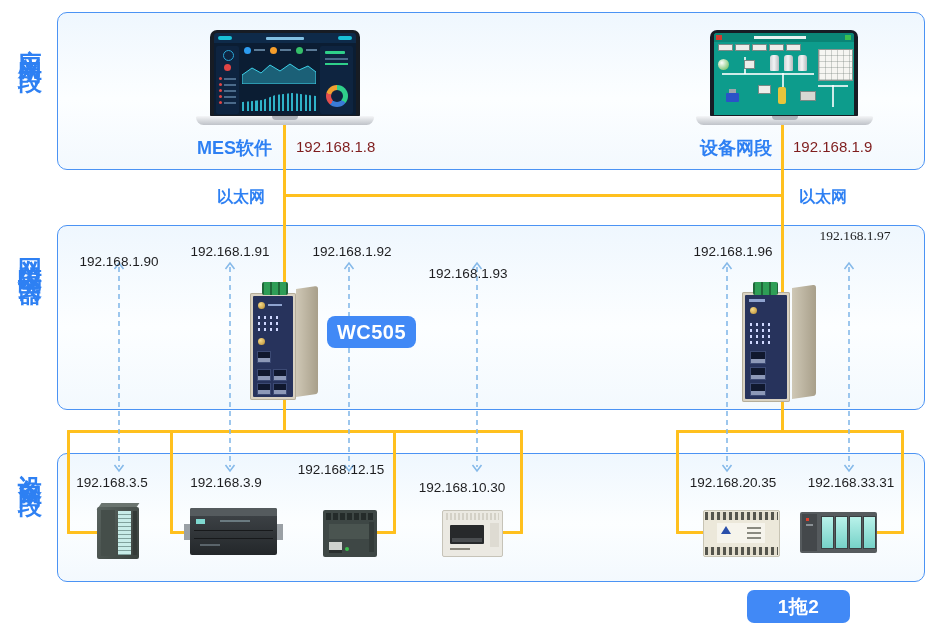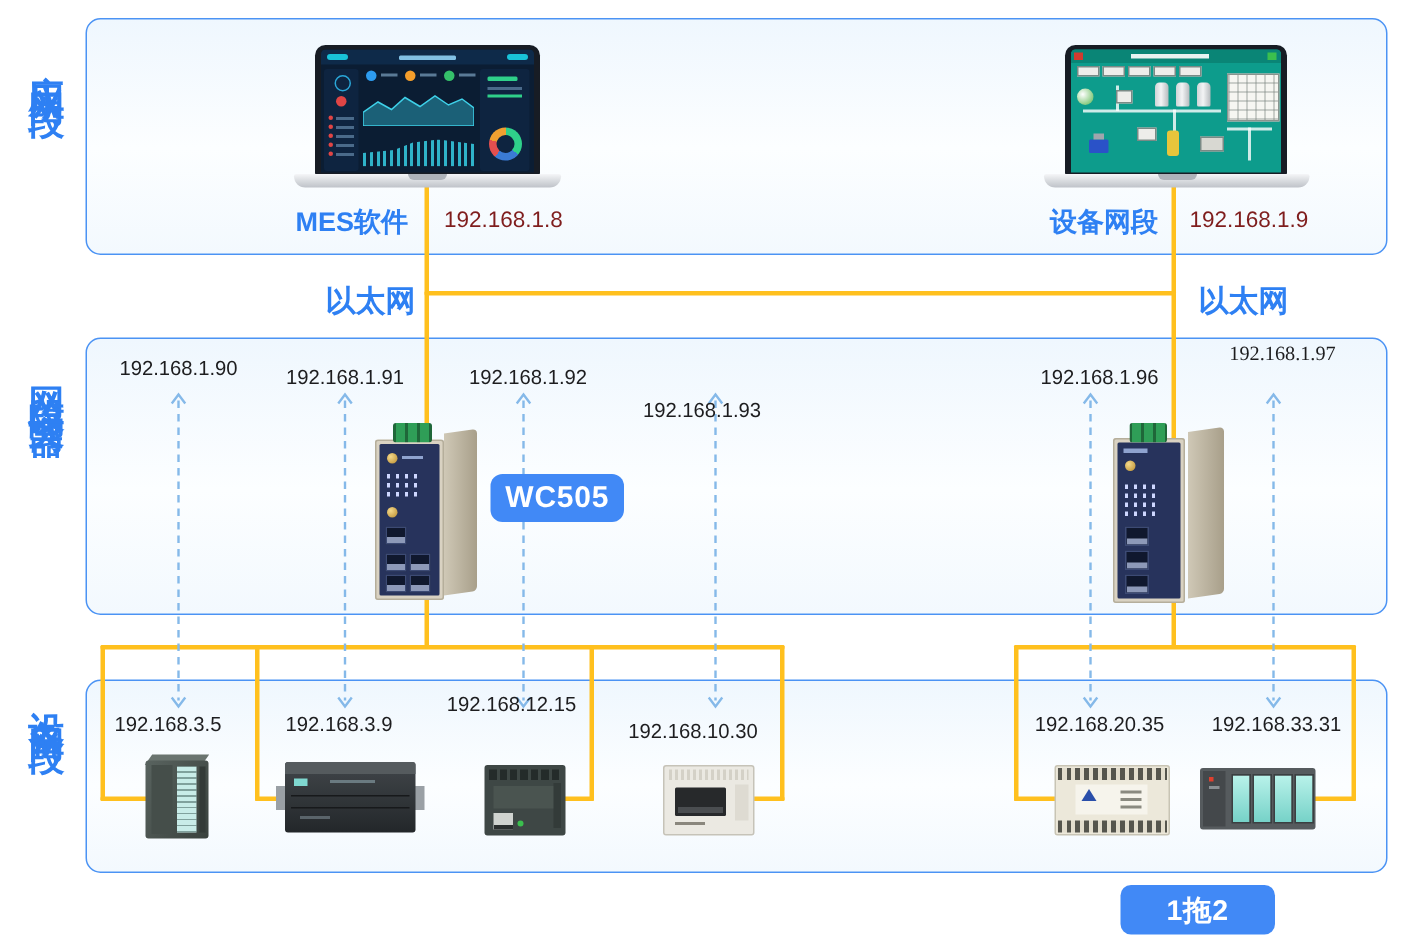--- a/index.html
+++ b/index.html
@@ -16,21 +16,21 @@
     font-size:24px;font-weight:700;color:#2E80F3;letter-spacing:6px;line-height:30px;}
 
   
   .yline{position:absolute;background:#FFC01E;border-radius:1px;}
 
   
   .ip{position:absolute;font-size:13.5px;color:#1d1d1f;white-space:nowrap;transform:translateX(-50%);}
   .blue-txt{color:#2E80F3;font-weight:700;}
   .host-label{position:absolute;font-size:18px;white-space:nowrap;}
   .host-ip{position:absolute;font-size:15px;color:#7f1d1d;white-space:nowrap;}
-  .eth{position:absolute;font-size:20px;white-space:nowrap;}
+  .eth{position:absolute;font-size:16px;white-space:nowrap;}
 
   
   .badge{position:absolute;background:#4189F6;color:#fff;display:flex;align-items:center;justify-content:center;
     border-radius:8px;font-size:20px;font-weight:600;letter-spacing:.5px;}
 
   
   .lp-screen{position:absolute;background:#171c24;border-radius:7px 7px 2px 2px;}
   .lp-display{position:absolute;inset:3px 4px 2px 4px;border-radius:3px 3px 0 0;overflow:hidden;}
   .lp-base{position:absolute;height:9px;background:linear-gradient(180deg,#f5f6f8 0%,#d6d9dd 55%,#bfc3c9 100%);
     border-radius:2px 2px 10px 10px;}
@@ -185,21 +185,21 @@
   </div>
 
   <div class="host-label blue-txt" style="left:186px;top:136px;width:86px;text-align:right;">MES软件</div>
   <div class="host-ip" style="left:296px;top:138px;">192.168.1.8</div>
   <div class="host-label blue-txt" style="left:686px;top:136px;width:86px;text-align:right;">设备网段</div>
   <div class="host-ip" style="left:793px;top:138px;">192.168.1.9</div>
 
   <div class="eth blue-txt" style="left:217px;top:187px;">以太网</div>
   <div class="eth blue-txt" style="left:799px;top:187px;">以太网</div>
 
-  <div class="ip" style="left:119px;top:238px;">192.168.1.90</div>
+  <div class="ip" style="left:119px;top:254px;">192.168.1.90</div>
   <div class="ip" style="left:230px;top:244px;">192.168.1.91</div>
   <div class="ip" style="left:352px;top:244px;">192.168.1.92</div>
   <div class="ip" style="left:468px;top:244px;margin-top:22px;">192.168.1.93</div>
   <div class="ip" style="left:733px;top:244px;">192.168.1.96</div>
   <div class="ip" style="left:855px;top:228px;font-family:Liberation Serif, serif;">192.168.1.97</div>
 
   <div class="wc" style="left:250px;top:287px;width:68px;height:114px;">
     <div class="wc-side" style="right:0;top:2px;width:22px;height:108px;"></div>
     <div class="wc-front" style="left:0;top:6px;width:46px;height:107px;">
       <div class="wc-panel">

